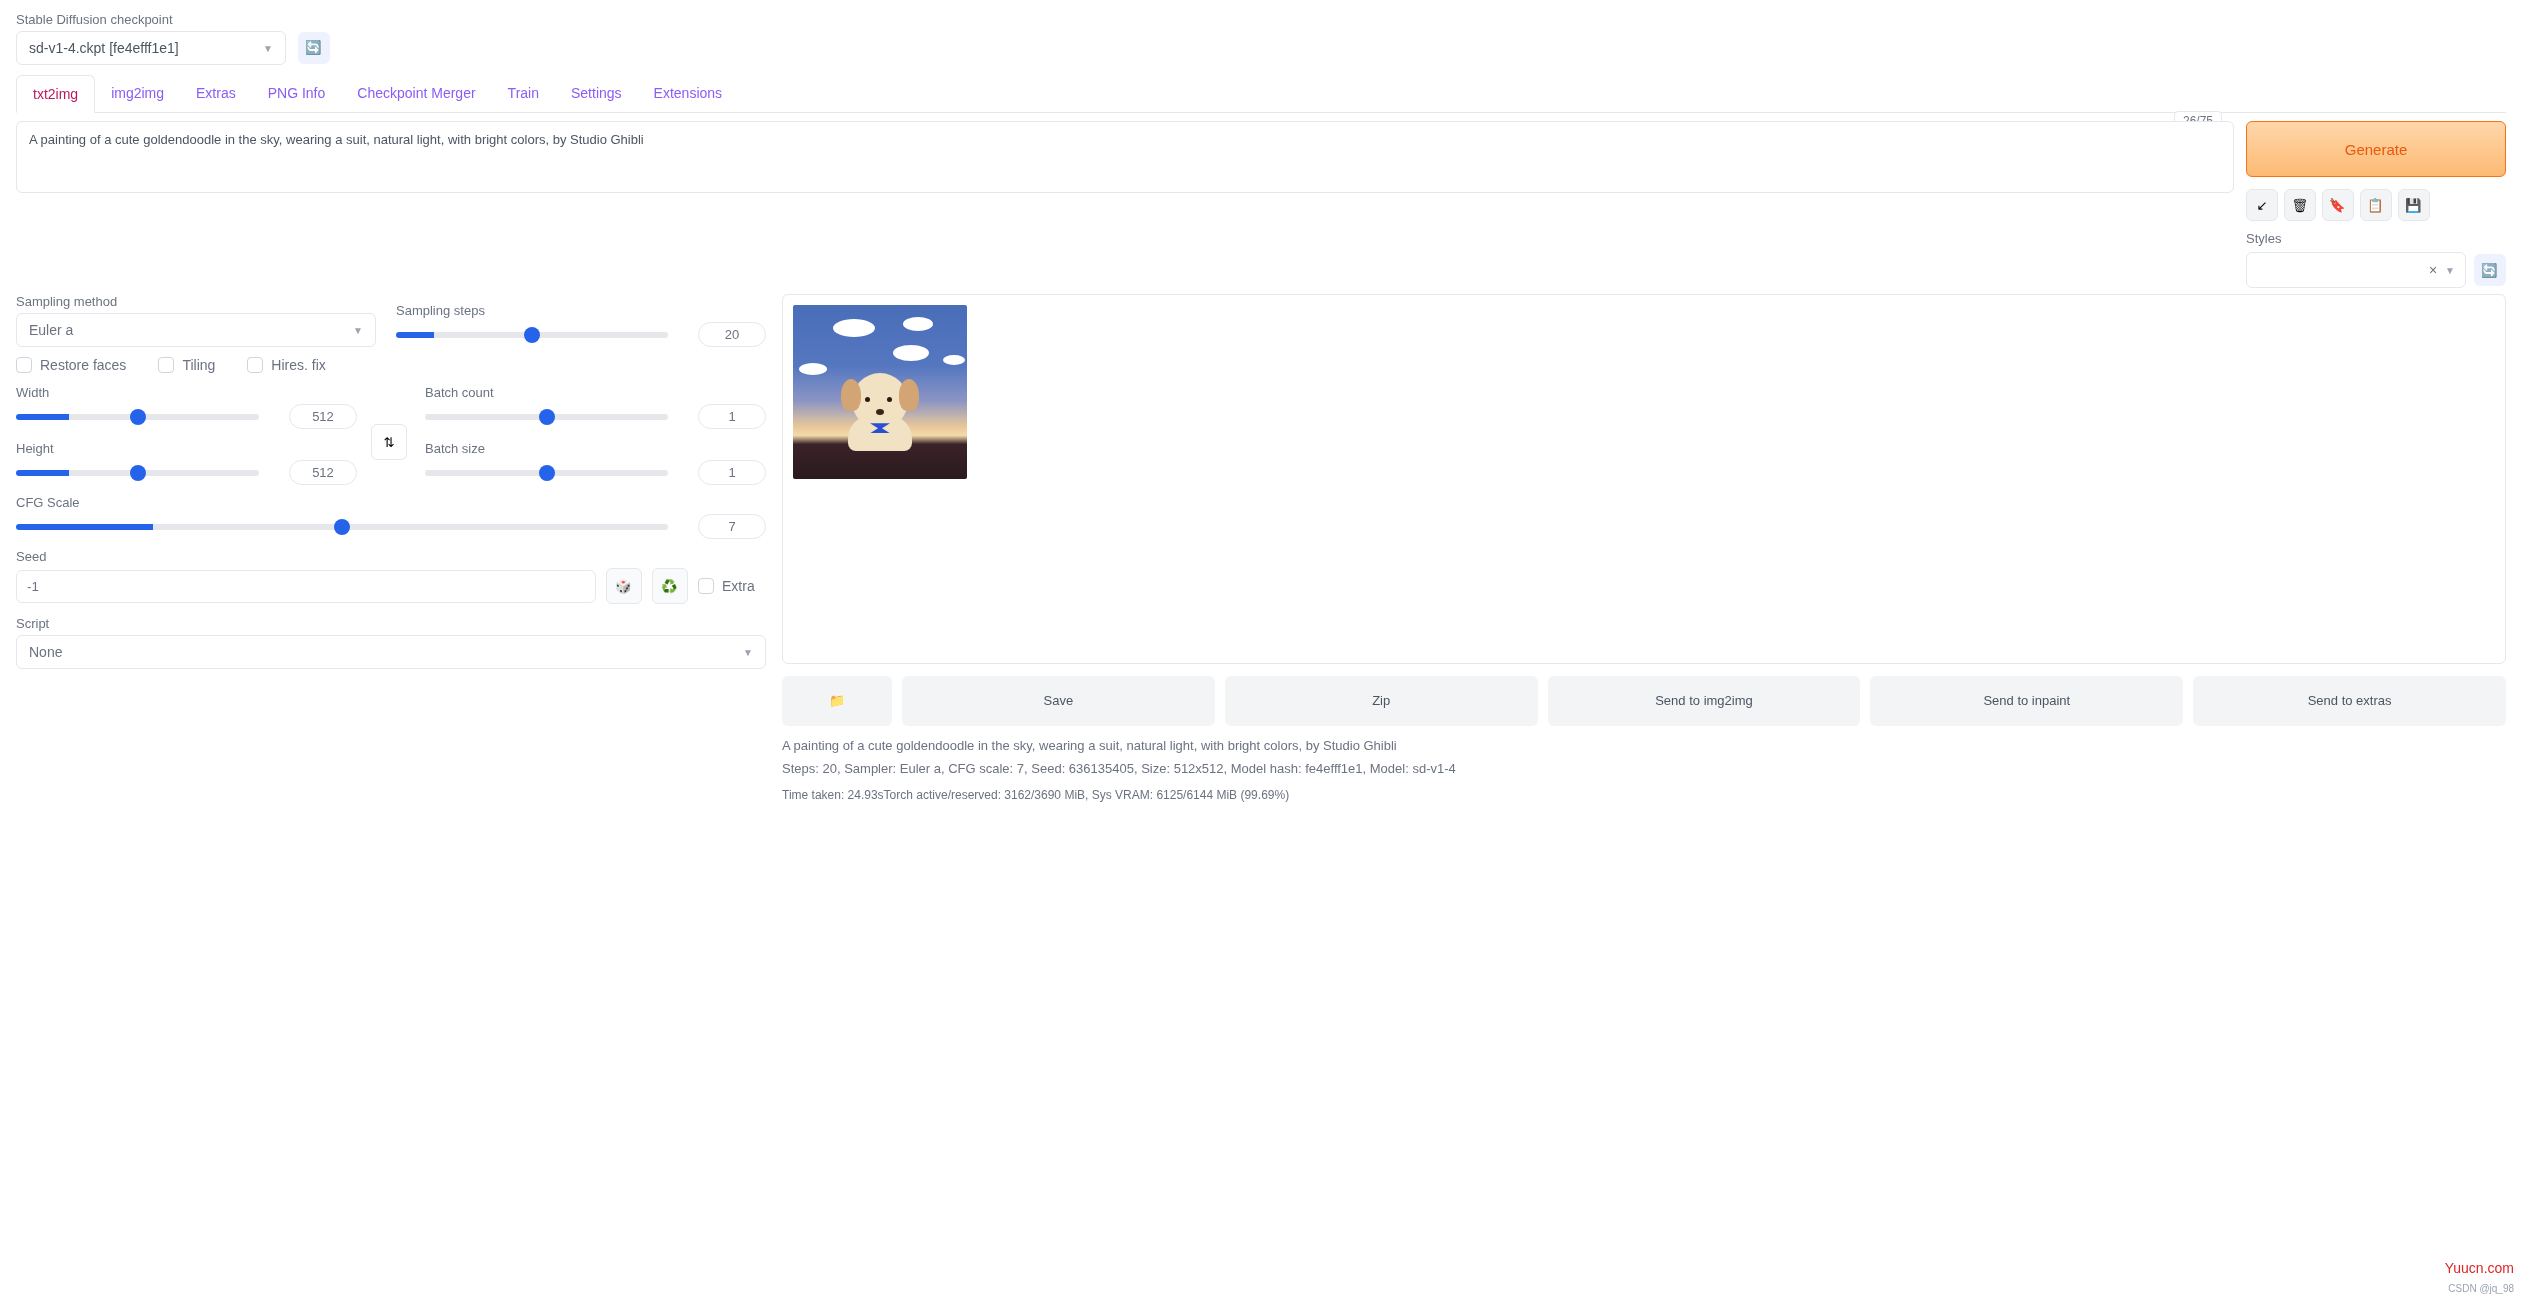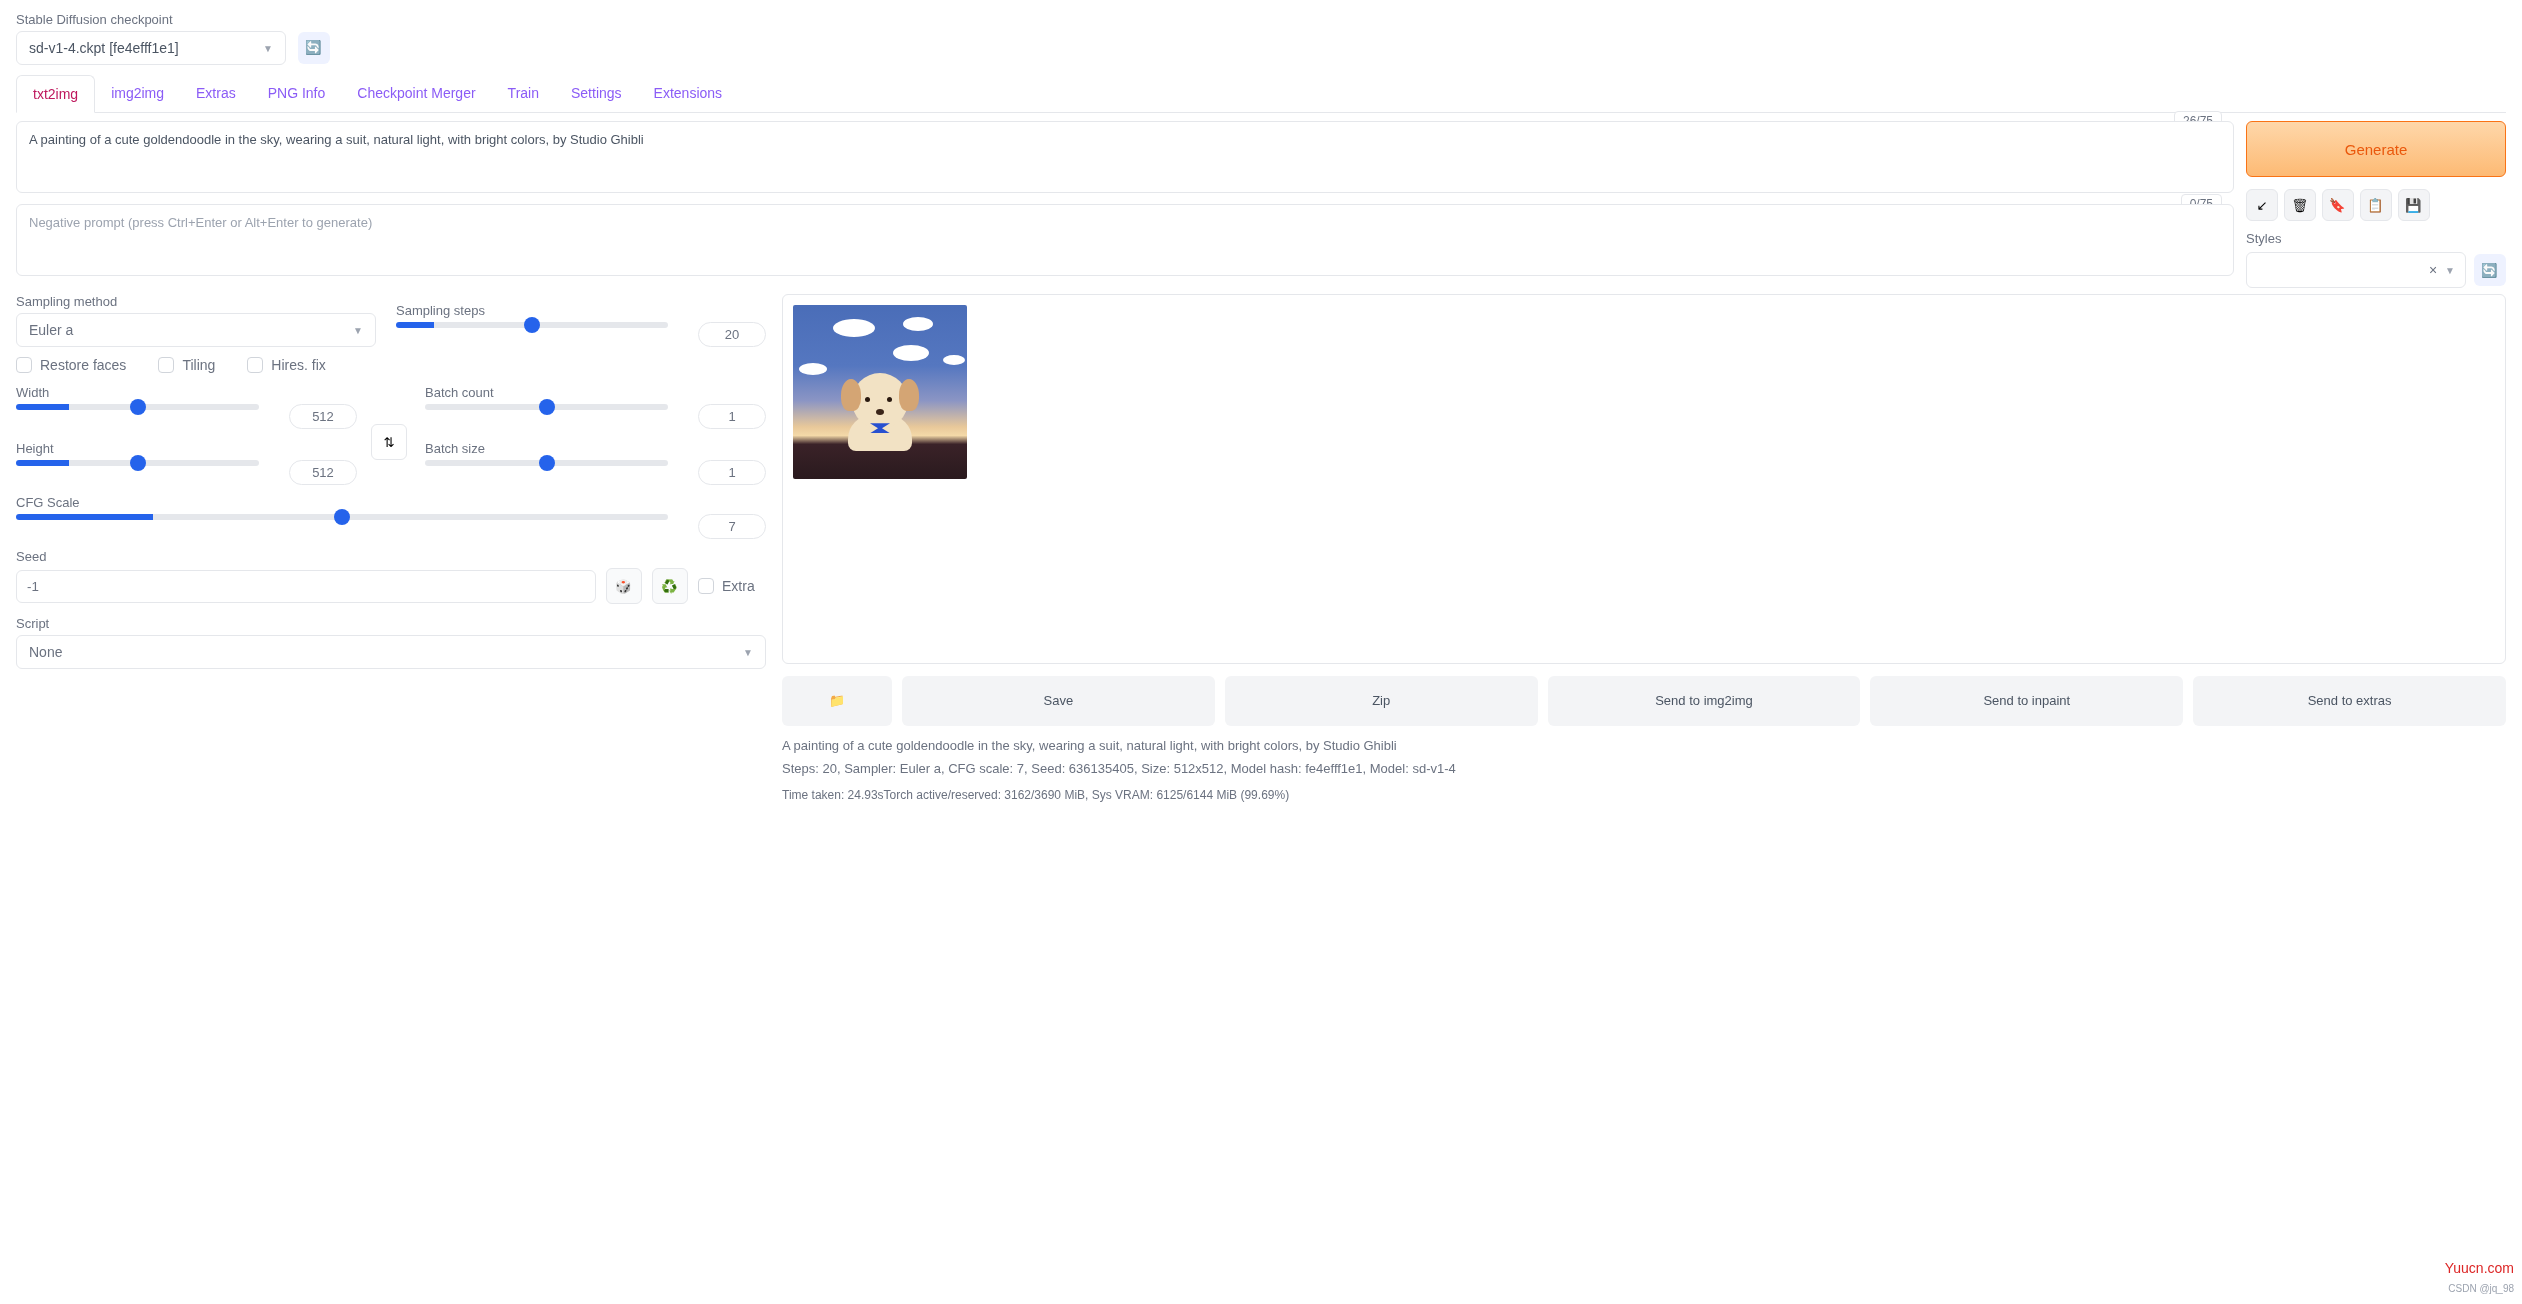--- a/index.html
+++ b/index.html
@@ -31,21 +31,21 @@
 .row { display: flex; gap: 20px; margin-bottom: 10px; align-items: flex-end; }
 .field { display: flex; flex-direction: column; }
 .field.grow { flex: 1; }
 .numbox { width: 68px; border: 1px solid #e5e7eb; border-radius: 14px; padding: 4px 8px; text-align: center; font-size: 13px; color: #6b7280; }
 .slider { width: 100%; height: 6px; -webkit-appearance: none; background: linear-gradient(to right, #2563eb 0%, #2563eb var(--pct), #e5e7eb var(--pct), #e5e7eb 100%); border-radius: 3px; outline: none; }
 .slider::-webkit-slider-thumb { -webkit-appearance: none; width: 16px; height: 16px; background: #2563eb; border-radius: 50%; cursor: pointer; }
 .slider::-moz-range-thumb { width: 16px; height: 16px; background: #2563eb; border-radius: 50%; border: none; cursor: pointer; }
 .checks { display: flex; gap: 32px; margin: 8px 0 12px; }
 .check { display: flex; align-items: center; gap: 8px; }
 .checkbox { width: 16px; height: 16px; border: 1.5px solid #d1d5db; border-radius: 4px; }
-.slider-row { display: flex; align-items: flex-start; gap: 30px; }
+.slider-row { display: flex; align-items: center; gap: 30px; }
 .slider-row .slider { flex: 1; }
 .wh-grid { display: grid; grid-template-columns: 1fr 40px 1fr; gap: 14px; align-items: start; }
 .swap-btn { width: 36px; height: 36px; border: 1px solid #e5e7eb; border-radius: 6px; background: #fff; align-self: center; display: flex; align-items: center; justify-content: center; cursor: pointer; margin-top: 14px; }
 .seed-row { display: flex; gap: 10px; align-items: center; }
 .seed-input { flex: 0 0 580px; border: 1px solid #e5e7eb; border-radius: 6px; padding: 8px 10px; color: #6b7280; }
 .small-btn { width: 36px; height: 36px; border: 1px solid #e5e7eb; border-radius: 6px; background: #f9fafb; display: flex; align-items: center; justify-content: center; cursor: pointer; }
 .output-box { border: 1px solid #e5e7eb; border-radius: 6px; padding: 10px; min-height: 370px; background: #fff; }
 .gen-image { width: 174px; height: 174px; border-radius: 2px; overflow: hidden; position: relative; }
 .sky { position: absolute; inset: 0; background: linear-gradient(to bottom, #4a6db8 0%, #5577c0 35%, #8b95c4 55%, #e8c89a 70%, #f4d9a8 75%, #3a2228 80%, #2a1a1e 100%); }
 .cloud { position: absolute; background: #fff; border-radius: 50%; }
@@ -90,24 +90,20 @@
   <div class="tab">Settings</div>
   <div class="tab">Extensions</div>
 </div>
 
 <div class="main-row">
   <div class="left-col">
     <div class="prompt-wrap">
       <span class="counter">26/75</span>
       <textarea class="textarea" style="">A painting of a cute goldendoodle in the sky, wearing a suit, natural light, with bright colors, by Studio Ghibli</textarea>
     </div>
-    <div class="prompt-wrap">
-      <span class="counter">0/75</span>
-      <textarea class="textarea" placeholder="Negative prompt (press Ctrl+Enter or Alt+Enter to generate)" style=""></textarea>
-    </div>
   </div>
   <div class="right-col">
     <button class="generate-btn">Generate</button>
     <div class="icon-row">
       <button class="icon-btn">
           <span>↙</span>
         </button>
       <button class="icon-btn">
           <span>🗑</span>
         </button>

